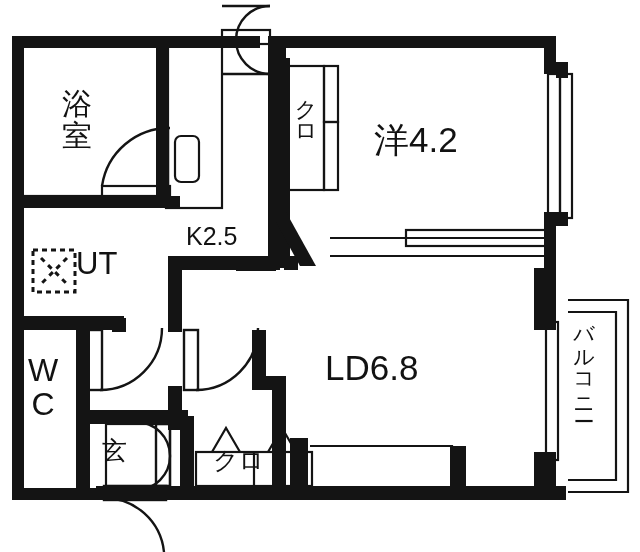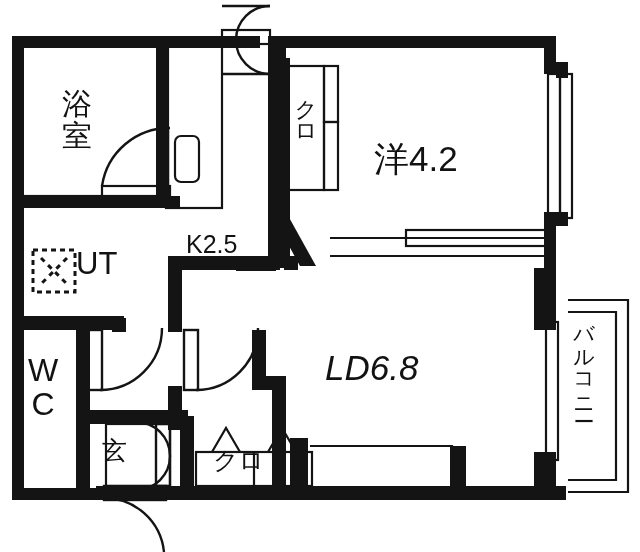--- a/index.html
+++ b/index.html
@@ -185,31 +185,31 @@
 
     <g>
       <rect x="33" y="250" width="42" height="42" fill="none" stroke="#141414" stroke-width="3" stroke-dasharray="5 4"></rect>
       <path d="M 41 258 L 67 284 M 67 258 L 41 284" fill="none" stroke="#141414" stroke-width="3" stroke-dasharray="5 5"></path>
     </g>
 
   </svg>
 
   <div class="room-label two-line" style="left:62px; top:88px; font-size:30px;">浴<br>室</div>
 
-  <div class="room-label" style="left:186px; top:232px; font-size:25px;">K2.5</div>
+  <div class="room-label" style="left:186px; top:224px; font-size:25px;">K2.5</div>
 
   <div class="room-label vertical-label" style="left:295px; top:84px; font-size:22px;">クロ</div>
 
-  <div class="room-label" style="left:374px; top:122px; font-size:35px;margin-top:19px;">洋4.2</div>
+  <div class="room-label" style="left:374px; top:122px; font-size:35px;">洋4.2</div>
 
   <div class="room-label" style="left:76px; top:248px; font-size:31px;">UT</div>
 
   <div class="room-label two-line" style="left:28px; top:354px; font-size:32px;">W<br>C</div>
 
   <div class="room-label" style="left:102px; top:438px; font-size:25px;">玄</div>
 
   <div class="room-label" style="left:213px; top:448px; font-size:25px;">クロ</div>
 
-  <div class="room-label" style="left:325px; top:350px; font-size:35px;font-style:italic;">LD6.8</div>
+  <div class="room-label" style="left:325px; top:350px; font-size:35px;">LD6.8</div>
 
   <div class="room-label vertical-label" style="left:573px; top:310px; font-size:21px;">バルコニー</div>
 
 </div>
 
 </body></html>

